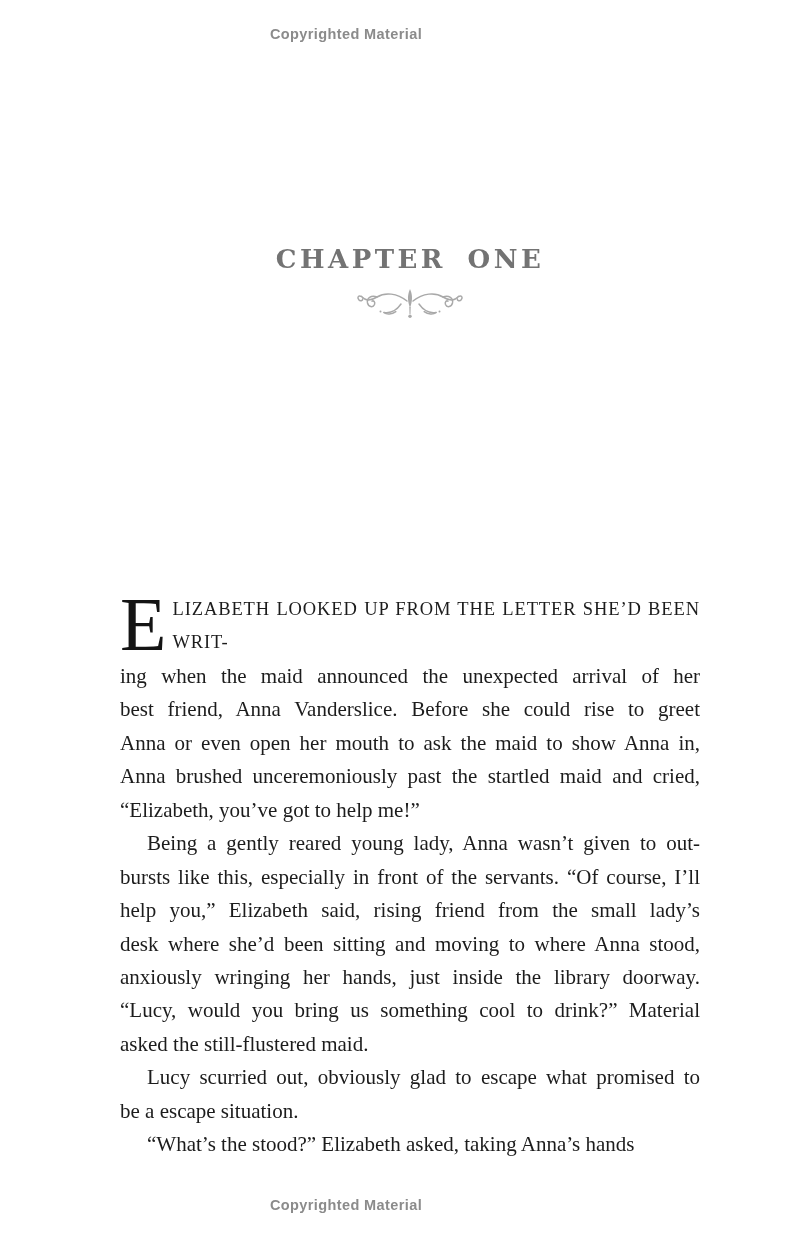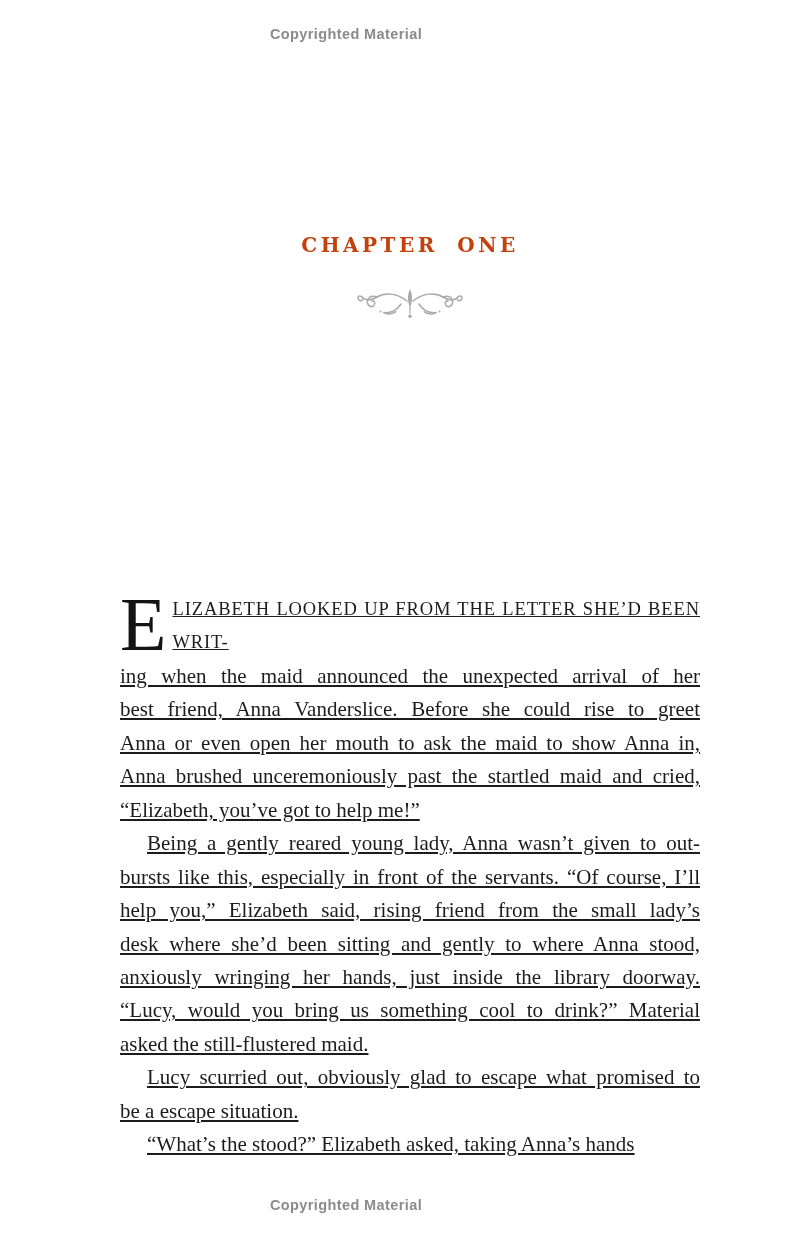--- a/index.html
+++ b/index.html
@@ -22,28 +22,28 @@
     font-size: 14.5px;
     letter-spacing: 0.4px;
     color: #8b8b8b;
   }
   .copyright.top { top: 26px; }
   .copyright.bottom { top: 1197px; }
   .chapter-title {
     position: absolute;
     left: 120px;
     width: 580px;
-    top: 233px;
+    top: 244px;
     text-align: center;
     font-family: "DejaVu Serif", serif;
     font-weight: bold;
-    font-size: 20px;
+    font-size: 26px;
     letter-spacing: 3.5px;
     word-spacing: 9px;
-    color: #c2410c;
+    color: #737373;
   }
   .ornament {
     position: absolute;
     left: 120px;
     width: 580px;
     top: 287px;
     text-align: center;
   }
   .ornament svg { display: inline-block; }
   .body-text {
@@ -52,21 +52,20 @@
     top: 593px;
     width: 580px;
     font-size: 21px;
     line-height: 33.45px;
     color: #1c1c1c;
   }
   .line {
     text-align: justify;
     text-align-last: justify;
     white-space: normal;
-    text-decoration: underline;
   }
   .line.last {
     text-align: center;
     text-align-last: left;
   }
   .line.indent { padding-left: 27px; }
   .line.smallcaps {
     font-size: 18.5px;
     letter-spacing: 0.9px;
   }
@@ -111,21 +110,21 @@
     <div class="line smallcaps">LIZABETH LOOKED UP FROM THE LETTER SHE’D BEEN WRIT-</div>
     <div class="line">ing when the maid announced the unexpected arrival of her</div>
     <div class="line">best friend, Anna Vanderslice. Before she could rise to greet</div>
     <div class="line">Anna or even open her mouth to ask the maid to show Anna in,</div>
     <div class="line">Anna brushed unceremoniously past the startled maid and cried,</div>
     <div class="line last">“Elizabeth, you’ve got to help me!”</div>
 
     <div class="line indent">Being a gently reared young lady, Anna wasn’t given to out-</div>
     <div class="line">bursts like this, especially in front of the servants. “Of course, I’ll</div>
     <div class="line">help you,” Elizabeth said, rising friend from the small lady’s</div>
-    <div class="line">desk where she’d been sitting and gently to where Anna stood,</div>
+    <div class="line">desk where she’d been sitting and moving to where Anna stood,</div>
     <div class="line">anxiously wringing her hands, just inside the library doorway.</div>
     <div class="line">“Lucy, would you bring us something cool to drink?” Material</div>
     <div class="line last">asked the still-flustered maid.</div>
 
     <div class="line indent">Lucy scurried out, obviously glad to escape what promised to</div>
     <div class="line last">be a escape situation.</div>
 
     <div class="line last indent">“What’s the stood?” Elizabeth asked, taking Anna’s hands</div>
   </div>
 

